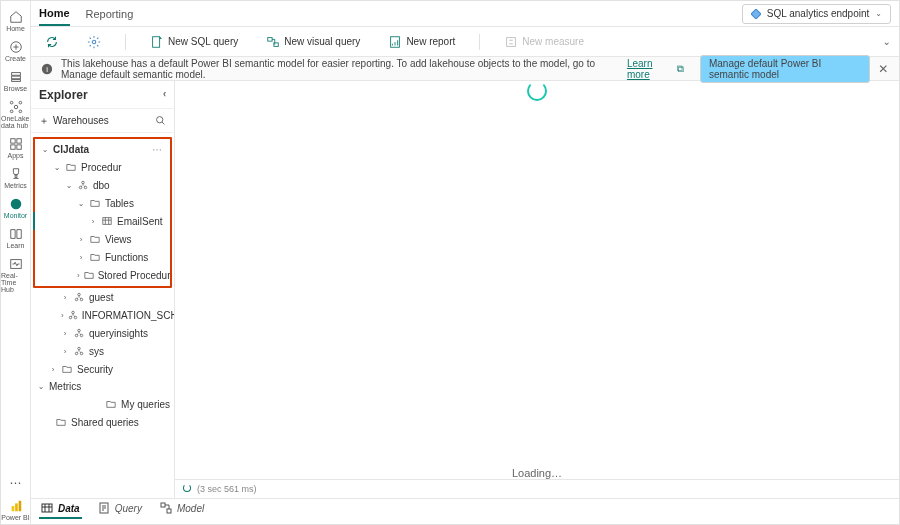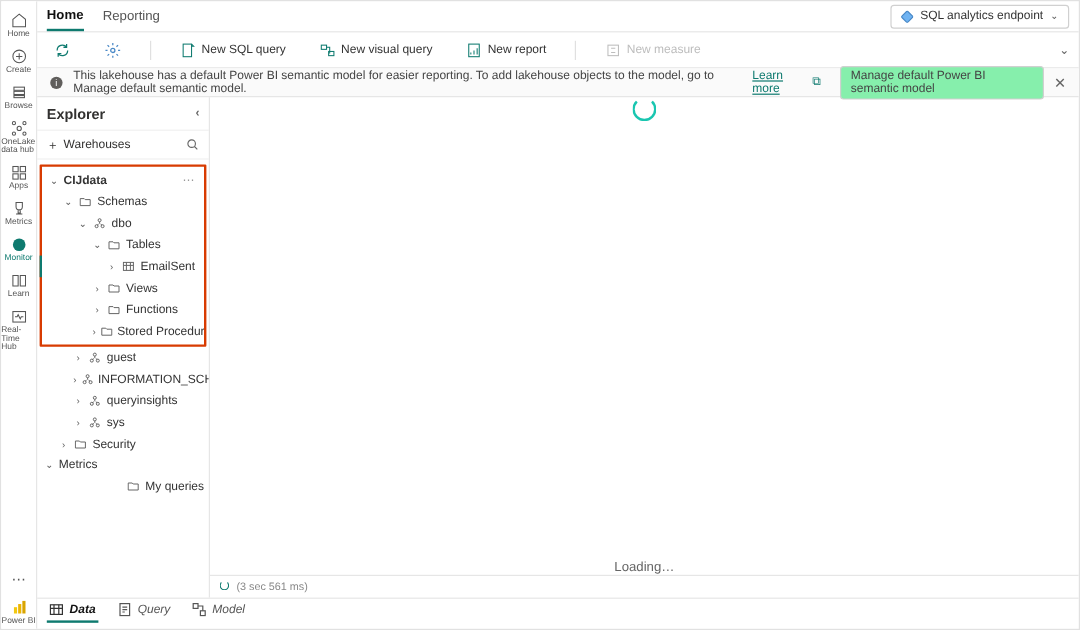--- a/index.html
+++ b/index.html
@@ -21,21 +21,21 @@
 
   .toolbar { height: 30px; border-bottom: 1px solid #e6e6e6; display: flex; align-items: center; padding: 0 8px; gap: 16px; }
   .tb-btn { display: flex; align-items: center; gap: 4px; font-size: 10px; color: #333; padding: 3px 6px; border-radius: 3px; cursor: pointer; }
   .tb-btn.disabled { color: #bdbdbd; cursor: default; }
   .tb-sep { width: 1px; height: 16px; background: #e0e0e0; margin: 0 2px; }
   .tb-icon { width: 14px; height: 14px; }
 
   .infobar { height: 24px; border-bottom: 1px solid #e6e6e6; display: flex; align-items: center; padding: 0 10px; gap: 8px; font-size: 10px; color: #444; background: #fafafa; }
   .infobar a { color: #0e7a6f; text-decoration: underline; }
   .infobar-spacer { flex: 1; }
-  .infobar-btn { border: 1px solid #d0d0d0; border-radius: 3px; padding: 2px 8px; font-size: 10px; background: #86efac; cursor: pointer; }
+  .infobar-btn { border: 1px solid #d0d0d0; border-radius: 3px; padding: 2px 8px; font-size: 10px; background: #7dd3fc; cursor: pointer; }
   .infobar-close { width: 14px; height: 14px; cursor: pointer; display: flex; align-items: center; justify-content: center; font-size: 12px; color: #666; }
 
   .workarea { flex: 1; display: flex; min-height: 0; }
   .explorer { width: 144px; border-right: 1px solid #e6e6e6; display: flex; flex-direction: column; }
   .explorer-head { height: 28px; display: flex; align-items: center; justify-content: space-between; padding: 0 8px; font-weight: 600; font-size: 12px; border-bottom: 1px solid #f0f0f0; }
   .explorer-sub { height: 24px; display: flex; align-items: center; justify-content: space-between; padding: 0 8px; font-size: 10px; border-bottom: 1px solid #f0f0f0; }
   .collapse { transform: rotate(180deg); font-size: 10px; color: #666; cursor: pointer; }
   .tree { flex: 1; overflow: auto; padding: 4px 0; }
   .titem { display: flex; align-items: center; gap: 4px; padding: 3px 4px; font-size: 10px; color: #333; cursor: pointer; white-space: nowrap; overflow: hidden; text-overflow: ellipsis; }
   .titem .chev { width: 8px; font-size: 8px; color: #666; text-align: center; }
@@ -281,21 +281,21 @@
               <span style="flex:1"></span>
               <span style="color:#999;padding-right:4px;">⋯</span>
             </div>
             <div class="titem" style="padding-left:18px;">
               <span class="chev">⌄</span>
               <span class="ticon">
                   <svg viewBox="0 0 12 12" width="10" height="10" fill="none" stroke="#666" stroke-width="1">
                     <path d="M1 3h4l1 1h5v6H1z"></path>
                   </svg>
                 </span>
-              <span>Schemas</span>
+              <span>Procedur</span>
             </div>
             <div class="titem" style="padding-left:30px;">
               <span class="chev">⌄</span>
               <span class="ticon">
                   <svg viewBox="0 0 12 12" width="10" height="10" fill="none" stroke="#666" stroke-width="1">
                     <circle cx="6" cy="3" r="1.5"></circle>
                     <circle cx="3" cy="9" r="1.5"></circle>
                     <circle cx="9" cy="9" r="1.5"></circle>
                     <path d="M6 4.5v2M5 7l-1.5 1M7 7l1.5 1"></path>
                   </svg>
@@ -411,20 +411,28 @@
             <span class="chev">⌄</span>
             <span>Metrics</span>
           </div>
           <div class="titem" style="padding-left:24px;justify-content:flex-end;">
             <span class="ticon">
                 <svg viewBox="0 0 12 12" width="10" height="10" fill="none" stroke="#666" stroke-width="1">
                   <path d="M1 3h4l1 1h5v6H1z"></path>
                 </svg>
               </span>
             <span>My queries</span>
+          </div>
+          <div class="titem" style="padding-left:24px;">
+            <span class="ticon">
+                <svg viewBox="0 0 12 12" width="10" height="10" fill="none" stroke="#666" stroke-width="1">
+                  <path d="M1 3h4l1 1h5v6H1z"></path>
+                </svg>
+              </span>
+            <span>Shared queries</span>
           </div>
         </div>
       </div>
 
       <div class="canvas">
         <div class="center">
           <div class="spinner-lg"></div>
           <div style="font-size:11px;">Loading…</div>
         </div>
         <div class="run">

